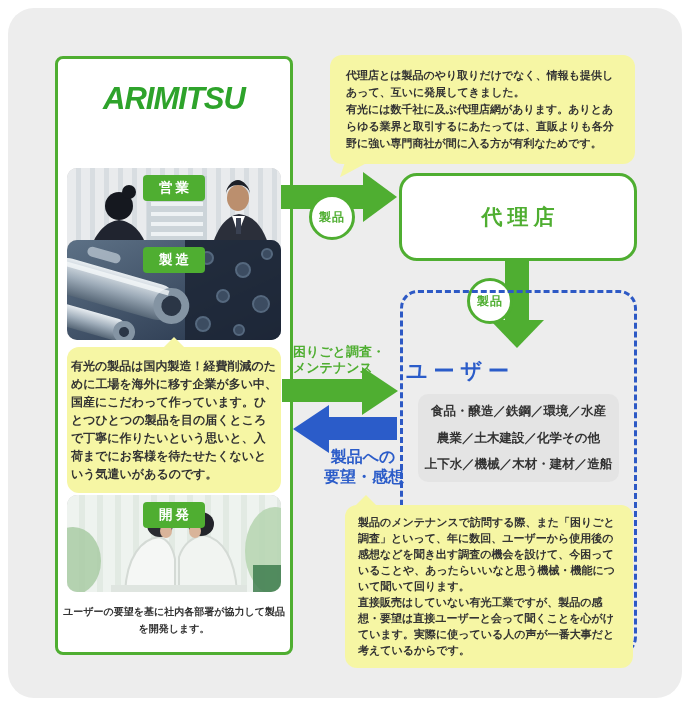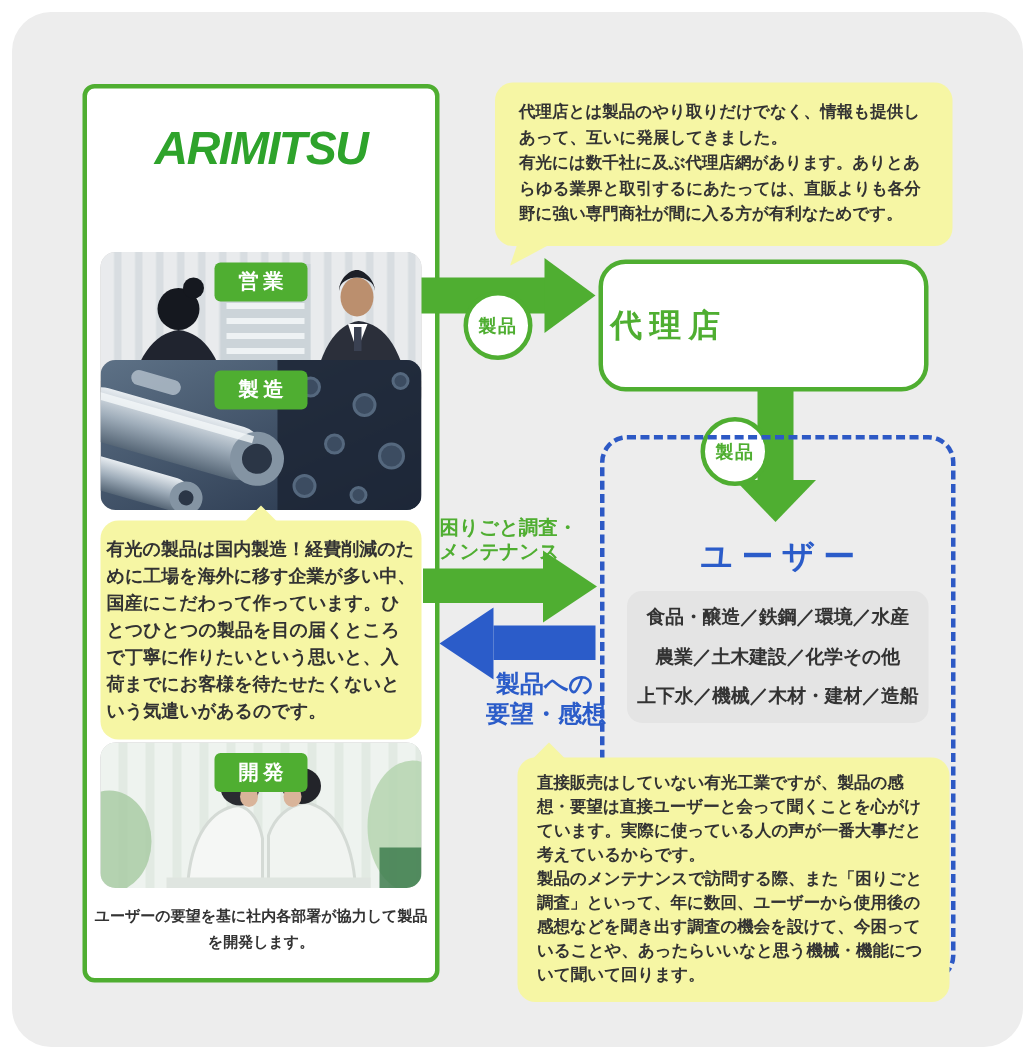--- a/index.html
+++ b/index.html
@@ -41,22 +41,22 @@
   .left-note p{font-size:12px;line-height:1.5;}
   .left-note .tail-up{left:50%;transform:translateX(-50%);}
   .dev-note{position:absolute;left:0;width:100%;top:545px;text-align:center;
     font-size:10px;font-weight:bold;line-height:1.65;color:var(--ink);}
 
   
   .agency-note{left:330px;top:55px;width:305px;padding:12px 16px;}
   .agency-note p{font-size:11px;line-height:1.55;}
 
   
-  .agency-box{position:absolute;left:399px;top:173px;width:220px;height:88px;background:#fff;
-    border:3px solid var(--green);border-radius:18px;display:flex;align-items:center;justify-content:flex-start;}
+  .agency-box{position:absolute;left:399px;top:173px;width:238px;height:88px;background:#fff;
+    border:3px solid var(--green);border-radius:18px;display:flex;align-items:center;justify-content:center;}
   .agency-box span{font-size:21px;font-weight:bold;color:var(--green);letter-spacing:5px;padding-left:5px;}
 
   
   .shaft{position:absolute;background:var(--green);}
   .shaft.blue{background:var(--blue);}
   .head{position:absolute;width:0;height:0;}
   .head-right{border-top:25px solid transparent;border-bottom:25px solid transparent;border-left:34px solid var(--green);}
   .head-down{border-left:27px solid transparent;border-right:27px solid transparent;border-top:28px solid var(--green);}
   .head-right-mid{border-top:24px solid transparent;border-bottom:24px solid transparent;border-left:36px solid var(--green);}
   .head-left-mid{border-top:24px solid transparent;border-bottom:24px solid transparent;border-right:36px solid var(--blue);}
@@ -66,21 +66,21 @@
     color:var(--green);font-size:12px;font-weight:bold;letter-spacing:1px;}
 
   .survey-label{position:absolute;left:293px;top:344px;color:var(--green);
     font-size:13px;font-weight:bold;line-height:1.25;white-space:nowrap;}
   .feedback-label{position:absolute;left:324px;top:447px;width:78px;text-align:center;
     color:var(--blue);font-size:16px;font-weight:bold;line-height:1.25;white-space:nowrap;}
 
   
   .user-box{position:absolute;left:400px;top:290px;width:237px;height:365px;
     border:3px dashed #2d59c5;border-radius:18px;}
-  .user-title{position:absolute;left:400px;top:357px;width:237px;text-align:center;
+  .user-title{position:absolute;left:400px;top:357px;width:237px;
     color:var(--blue);font-size:21px;font-weight:bold;letter-spacing:6px;padding-left:6px;}
   .industries{position:absolute;left:418px;top:394px;width:201px;height:88px;background:#e4e4e4;
     border-radius:10px;display:flex;flex-direction:column;justify-content:center;text-align:center;}
   .industries div{font-size:12.5px;font-weight:bold;color:var(--ink);line-height:2.15;white-space:nowrap;}
   .user-note{left:345px;top:505px;width:288px;padding:10px 13px;}
   .user-note p{font-size:11px;line-height:1.45;}
   .user-note .tail-up{left:10px;}
 </style>
 </head>
 <body>
@@ -238,16 +238,16 @@
 
   <div class="head head-left-mid" style="left:293px;top:405px;"></div>
   <div class="shaft blue" style="left:329px;top:417px;width:68px;height:23px;"></div>
   <div class="feedback-label">
     <div>製品への</div>
     <div>要望・感想</div>
   </div>
 
   <div class="note-bubble user-note">
     <span class="tail-up"></span>
+    <p>製品のメンテナンスで訪問する際、また「困りごと調査」といって、年に数回、ユーザーから使用後の感想などを聞き出す調査の機会を設けて、今困っていることや、あったらいいなと思う機械・機能について聞いて回ります。</p>
     <p>直接販売はしていない有光工業ですが、製品の感想・要望は直接ユーザーと会って聞くことを心がけています。実際に使っている人の声が一番大事だと考えているからです。</p>
-    <p>製品のメンテナンスで訪問する際、また「困りごと調査」といって、年に数回、ユーザーから使用後の感想などを聞き出す調査の機会を設けて、今困っていることや、あったらいいなと思う機械・機能について聞いて回ります。</p>
   </div>
 </div>
 
 </body></html>

